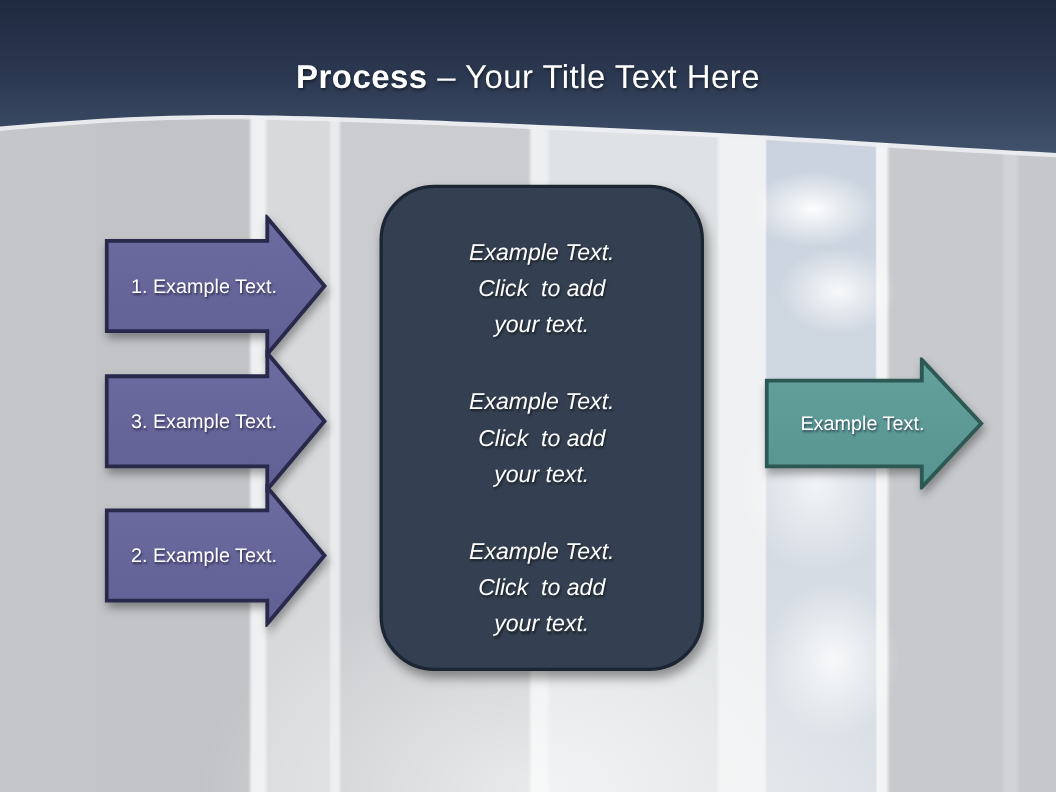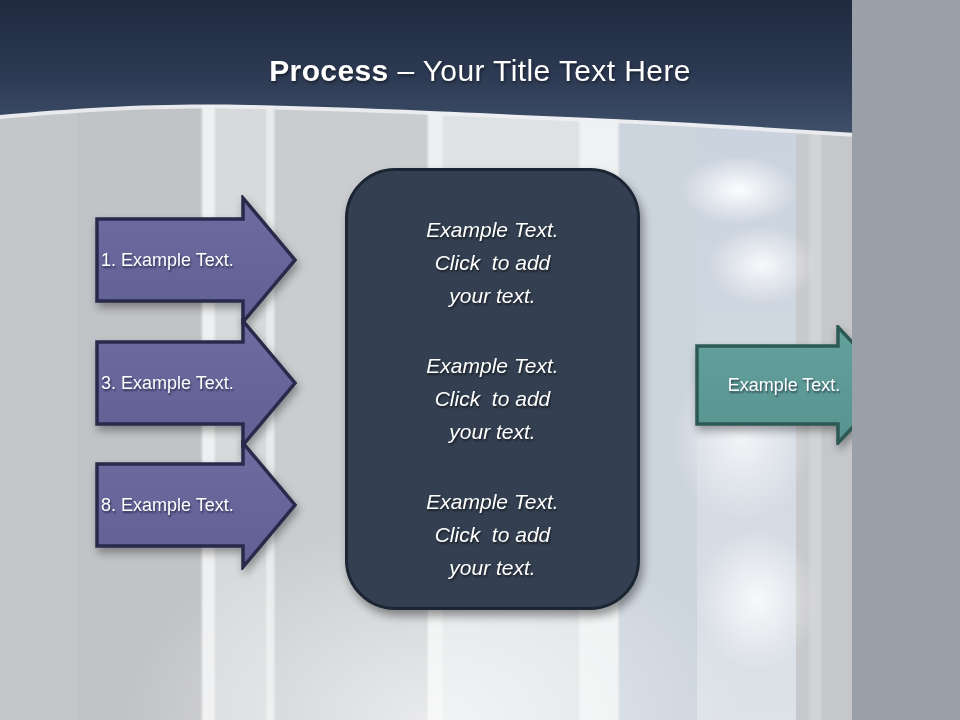--- a/index.html
+++ b/index.html
@@ -1,17 +1,17 @@
 <!DOCTYPE html>
 <html><head>
 <meta charset="utf-8">
 <style>
   html,body{margin:0;padding:0;background:#9aa0a8;}
   .slide{
-    position:relative;width:852px;height:720px;overflow:hidden;
+    position:relative;width:960px;height:720px;overflow:hidden;
     font-family:"Liberation Sans",sans-serif;
     background:#c7c8cb;
   }
   
   .bg{position:absolute;inset:0;}
   .bg-stripes{
     position:absolute;inset:0;
     background:linear-gradient(90deg,
       #c5c6c9 0%, #c5c6c9 9%,
       #c2c3c6 9.2%, #c2c3c6 23.5%,
@@ -54,21 +54,21 @@
     text-shadow:1px 2px 3px rgba(0,0,0,0.45);
   }
   .slide-title .t-bold{font-weight:700;}
   .slide-title .t-rest{font-weight:400;}
 
   
   .arrow{position:absolute;width:204px;height:130px;filter:drop-shadow(2px 5px 4px rgba(0,0,0,0.35));}
   .arrow svg{position:absolute;inset:0;}
   .arrow .arrow-label{
     position:absolute;left:0;top:0;height:100%;width:150px;
-    display:flex;align-items:center;padding-left:6px;box-sizing:border-box;
+    display:flex;align-items:center;padding-left:24px;box-sizing:border-box;
     color:#ffffff;font-size:18px;white-space:pre;
     text-shadow:1px 2px 2px rgba(15,15,40,0.6);
   }
   .arrow.a1{left:95px;top:195px;}
   .arrow.a2{left:95px;top:318px;}
   .arrow.a3{left:95px;top:440px;}
   .arrow.teal{left:695px;top:325px;width:200px;height:120px;}
   .arrow.teal .arrow-label{
     width:100%;justify-content:center;padding-left:0;padding-right:22px;
   }
@@ -149,21 +149,21 @@
   <div class="arrow a3">
     <svg viewBox="0 0 204 130">
       <defs>
           <linearGradient id="purp3" x1="0" y1="0" x2="0" y2="1">
         <stop offset="0%" stop-color="#6c6ca1"></stop>
             <stop offset="100%" stop-color="#606095"></stop>
       </linearGradient>
         </defs>
       <polygon points="2,24 148,24 148,3 200,65 148,127 148,106 2,106" fill="url(#purp3)" stroke="#29294c" stroke-width="3.5"></polygon>
     </svg>
-    <div class="arrow-label">8. Example Text.</div>
+    <div class="arrow-label">2. Example Text.</div>
   </div>
 
   <div class="center-box">
     <div class="box-paragraph">
       <span class="box-line">Example Text.</span>
       <span class="box-line">Click  to add</span>
       <span class="box-line">your text.</span>
     </div>
     <div class="box-paragraph">
       <span class="box-line">Example Text.</span>

